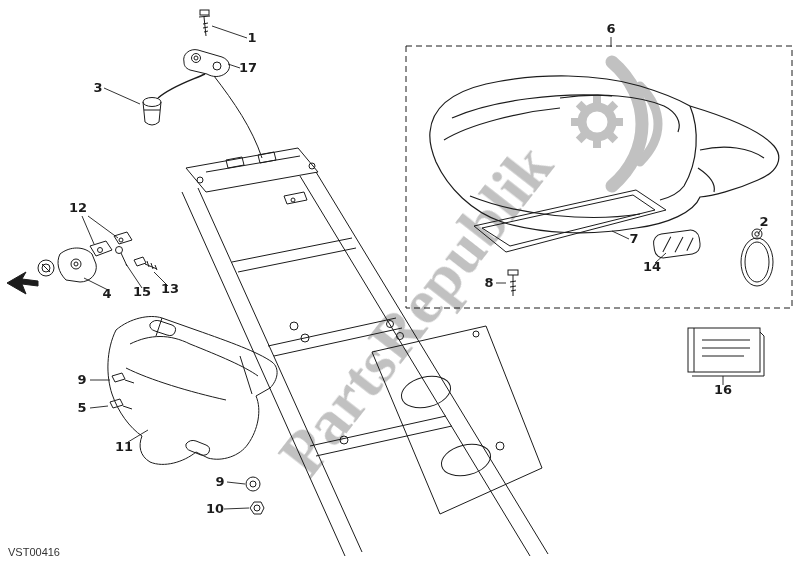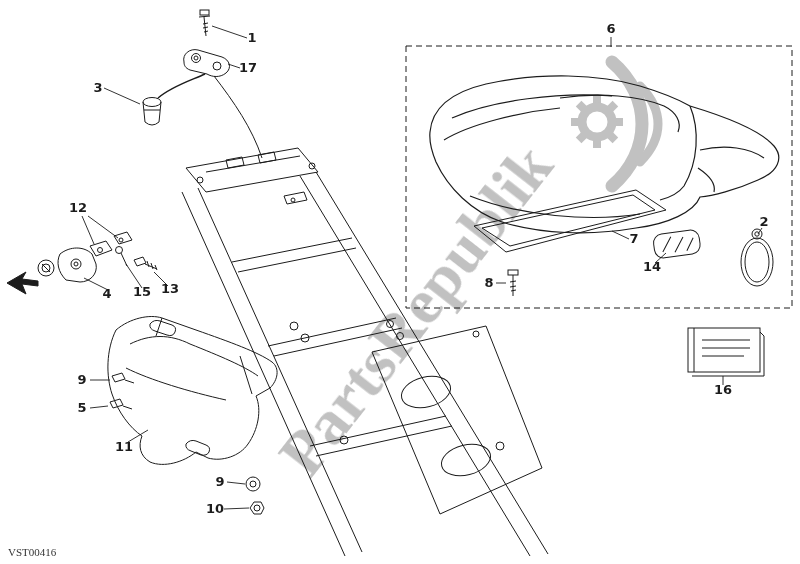--- a/index.html
+++ b/index.html
@@ -1,20 +1,20 @@
 <!DOCTYPE html>
 <html><head>
 <meta charset="utf-8">
 <style>
   html,body{margin:0;padding:0;background:#fff;}
   .stage{position:relative;width:800px;height:564px;background:#fff;overflow:hidden;
          font-family:"DejaVu Sans","Liberation Sans",sans-serif;}
   .stage svg{position:absolute;left:0;top:0;}
   .diagram-code{position:absolute;left:8px;bottom:6px;font-size:11px;color:#333;
-                font-family:Liberation Serif, serif;}
+                font-family:Liberation Sans, sans-serif;}
   .callout{font-size:13px;font-weight:bold;}
   .wm-text{font-family:"Liberation Serif","DejaVu Serif",serif;font-weight:bold;font-size:64px;}
 </style>
 </head>
 <body>
 
 <div class="stage">
 <svg width="800" height="564" viewBox="0 0 800 564">
 
   <g opacity="0.82">

